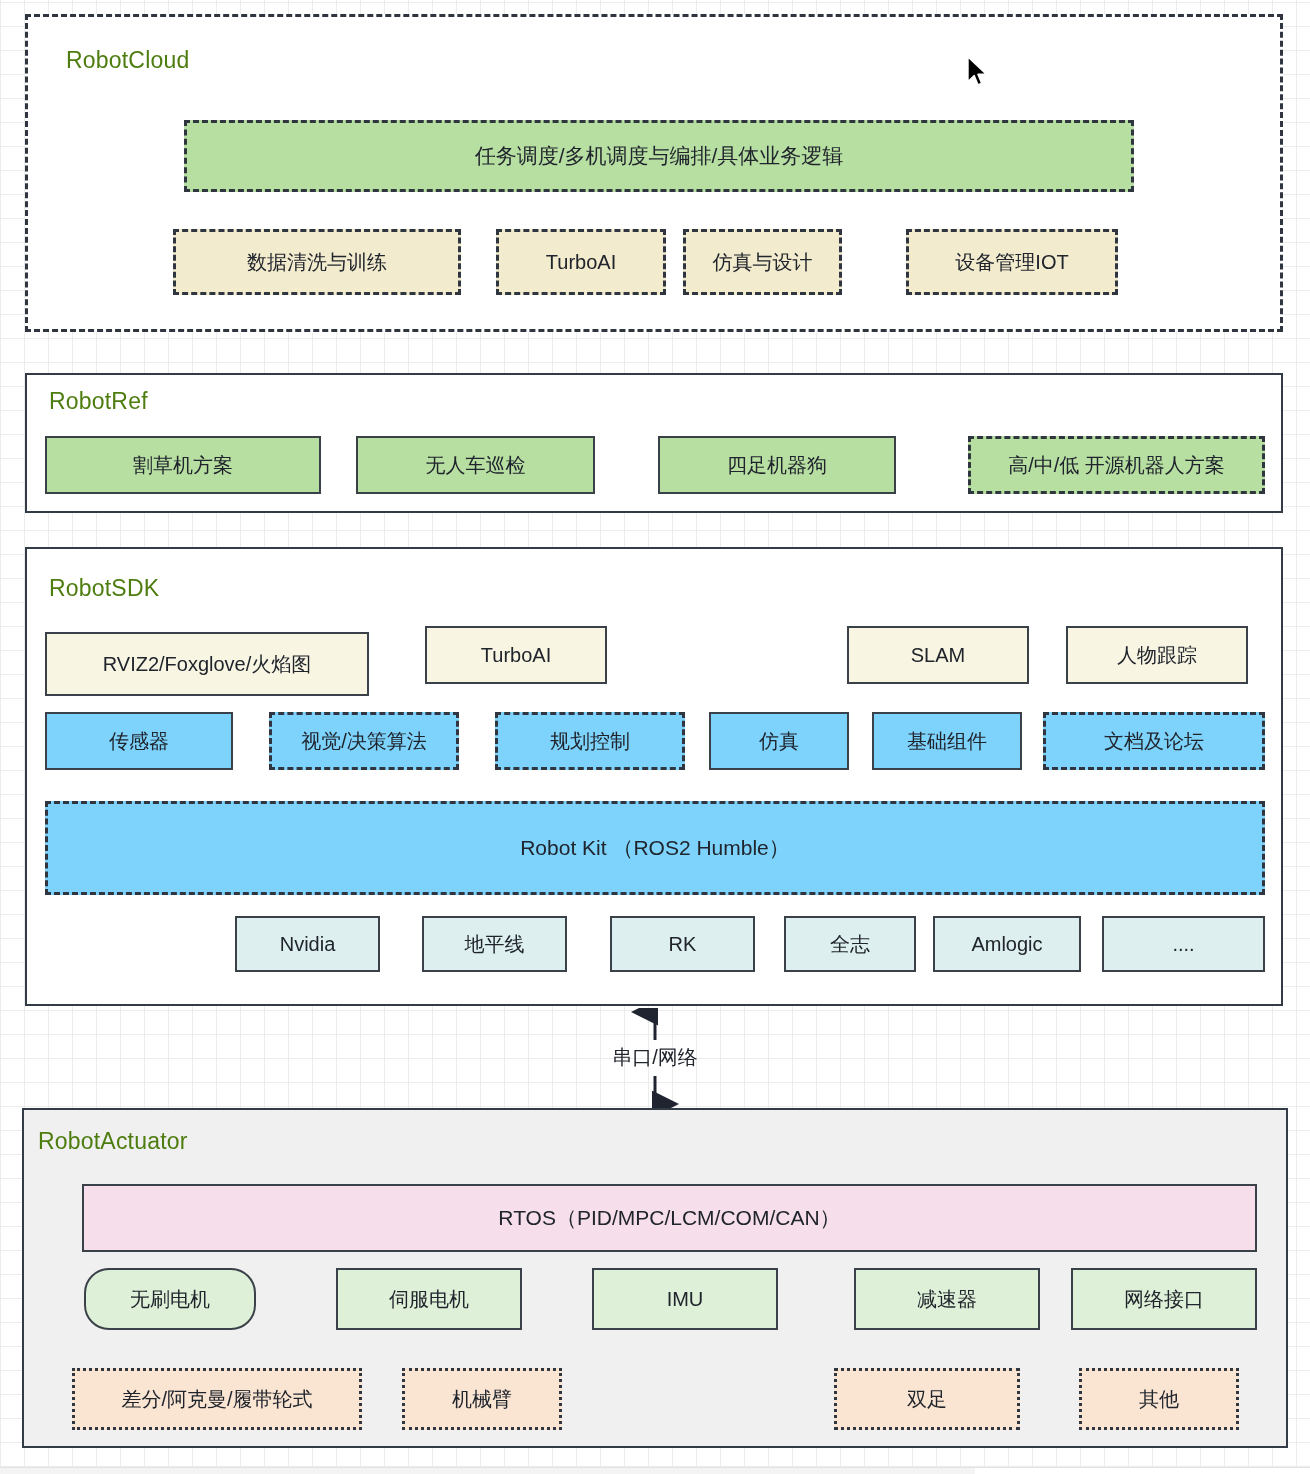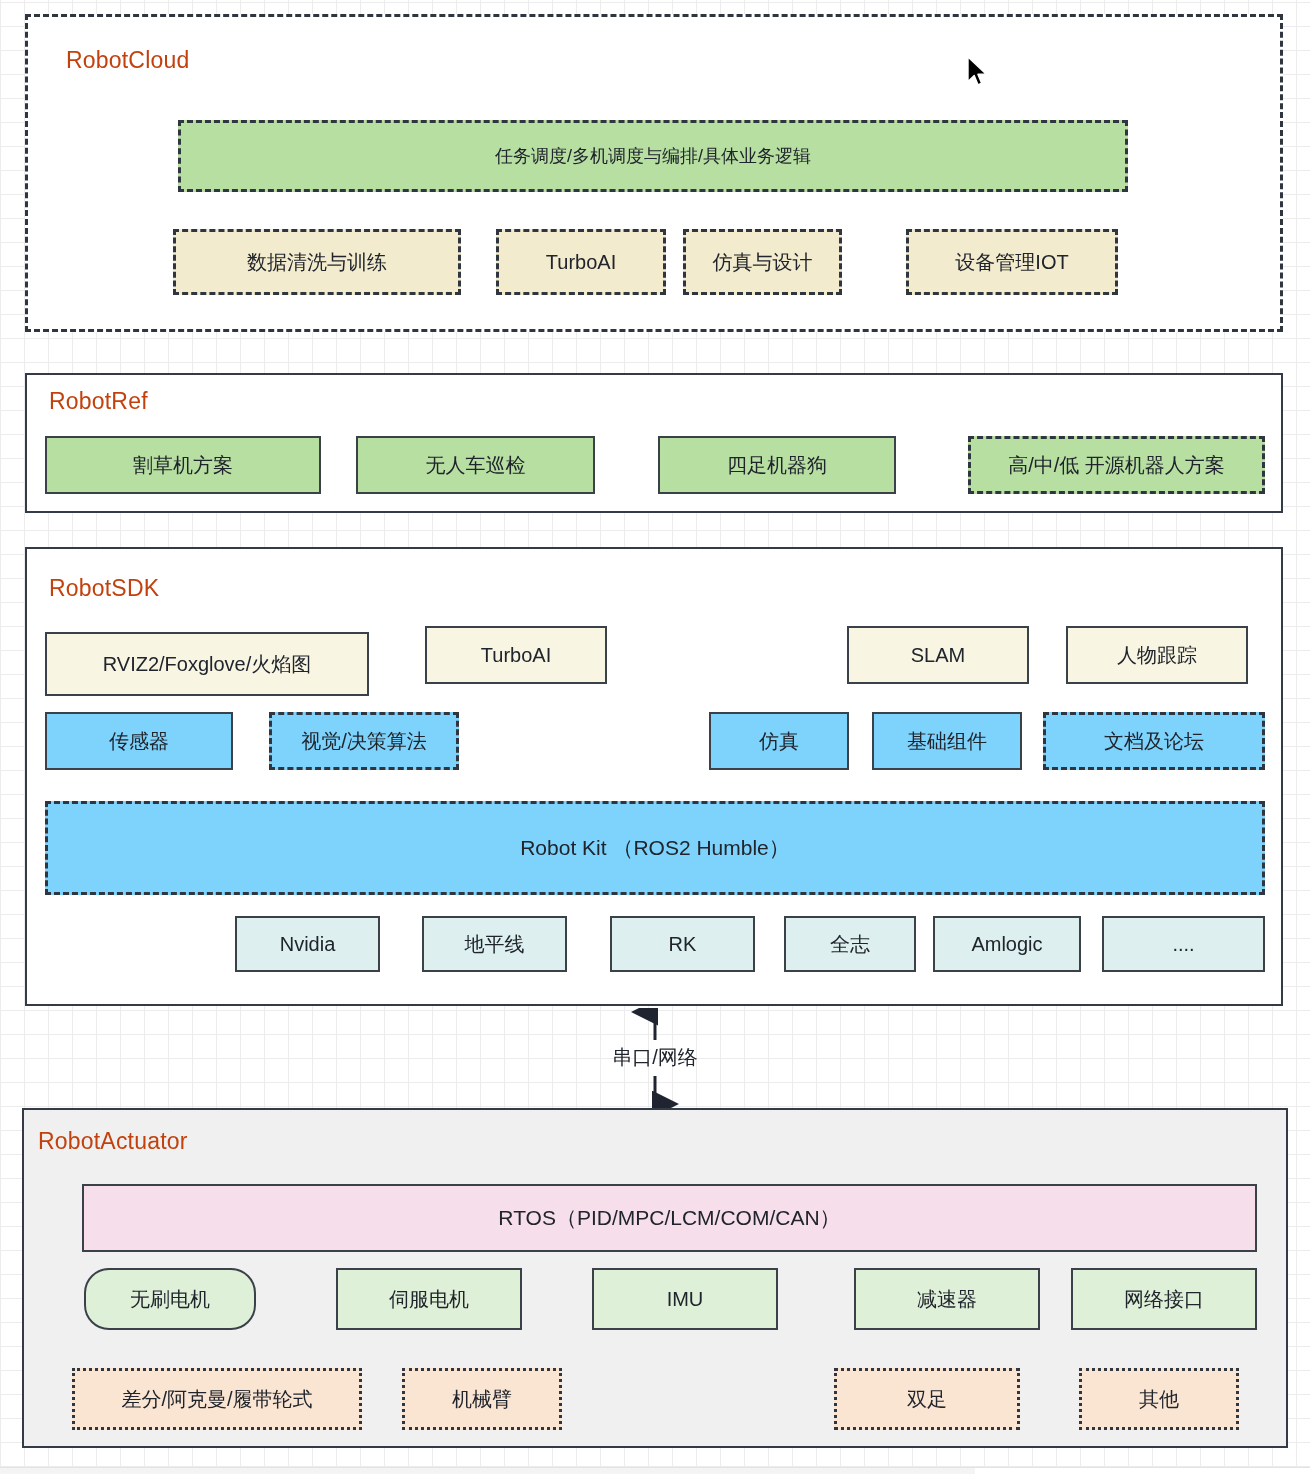--- a/index.html
+++ b/index.html
@@ -35,21 +35,21 @@
     background: #ffffff;
   }
   .layer.solid  { border: 2.5px solid #333b47; }
   .layer.dashed { border: 3px dashed #2f3640; background: #ffffff; }
   .layer.grayfill { background: #f0f0f0; }
 
   .layer-title {
     position: absolute;
     font-size: 23px;
     letter-spacing: .2px;
-    color: #c2410c;
+    color: #4d7c0f;
     white-space: nowrap;
   }
 
   
   .node {
     position: absolute;
     box-sizing: border-box;
     display: flex;
     align-items: center;
     justify-content: center;
@@ -123,21 +123,21 @@
   }
 </style>
 </head>
 <body>
 
 <div id="canvas">
 
   <div class="layer dashed" style="left:25px; top:14px; width:1258px; height:318px;">
     <div class="layer-title" style="left:38px; top:30px;">RobotCloud</div>
 
-    <div class="node b-dashed f-green" style="left:150px; top:103px; width:950px; height:72px; font-size:18px;">任务调度/多机调度与编排/具体业务逻辑</div>
+    <div class="node b-dashed f-green" style="left:156px; top:103px; width:950px; height:72px; font-size:21px;">任务调度/多机调度与编排/具体业务逻辑</div>
 
     <div class="node b-dashed f-cream" style="left:145px; top:212px; width:288px; height:66px;">数据清洗与训练</div>
     <div class="node b-dashed f-cream" style="left:468px; top:212px; width:170px; height:66px;">TurboAI</div>
     <div class="node b-dashed f-cream" style="left:655px; top:212px; width:159px; height:66px;">仿真与设计</div>
     <div class="node b-dashed f-cream" style="left:878px; top:212px; width:212px; height:66px;">设备管理IOT</div>
   </div>
 
   <div class="layer solid" style="left:25px; top:373px; width:1258px; height:140px;">
     <div class="layer-title" style="left:22px; top:13px;">RobotRef</div>
 
@@ -150,20 +150,21 @@
   <div class="layer solid" style="left:25px; top:547px; width:1258px; height:459px;">
     <div class="layer-title" style="left:22px; top:26px;">RobotSDK</div>
 
     <div class="node b-solid f-ivory" style="left:18px; top:83px; width:324px; height:64px;">RVIZ2/Foxglove/火焰图</div>
     <div class="node b-solid f-ivory" style="left:398px; top:77px; width:182px; height:58px;">TurboAI</div>
     <div class="node b-solid f-ivory" style="left:820px; top:77px; width:182px; height:58px;">SLAM</div>
     <div class="node b-solid f-ivory" style="left:1039px; top:77px; width:182px; height:58px;">人物跟踪</div>
 
     <div class="node b-solid f-purple" style="left:18px; top:163px; width:188px; height:58px;">传感器</div>
     <div class="node b-dashed f-purple" style="left:242px; top:163px; width:190px; height:58px;">视觉/决策算法</div>
+    <div class="node b-dashed f-purple" style="left:468px; top:163px; width:190px; height:58px;">规划控制</div>
     <div class="node b-solid f-purple" style="left:682px; top:163px; width:140px; height:58px;">仿真</div>
     <div class="node b-solid f-purple" style="left:845px; top:163px; width:150px; height:58px;">基础组件</div>
     <div class="node b-dashed f-purple" style="left:1016px; top:163px; width:222px; height:58px;">文档及论坛</div>
 
     <div class="node b-dashed f-purple" style="left:18px; top:252px; width:1220px; height:94px; font-size:21px;">Robot Kit （ROS2 Humble）</div>
 
     <div class="node b-solid f-teal" style="left:208px; top:367px; width:145px; height:56px;">Nvidia</div>
     <div class="node b-solid f-teal" style="left:395px; top:367px; width:145px; height:56px;">地平线</div>
     <div class="node b-solid f-teal" style="left:583px; top:367px; width:145px; height:56px;">RK</div>
     <div class="node b-solid f-teal" style="left:757px; top:367px; width:132px; height:56px;">全志</div>

